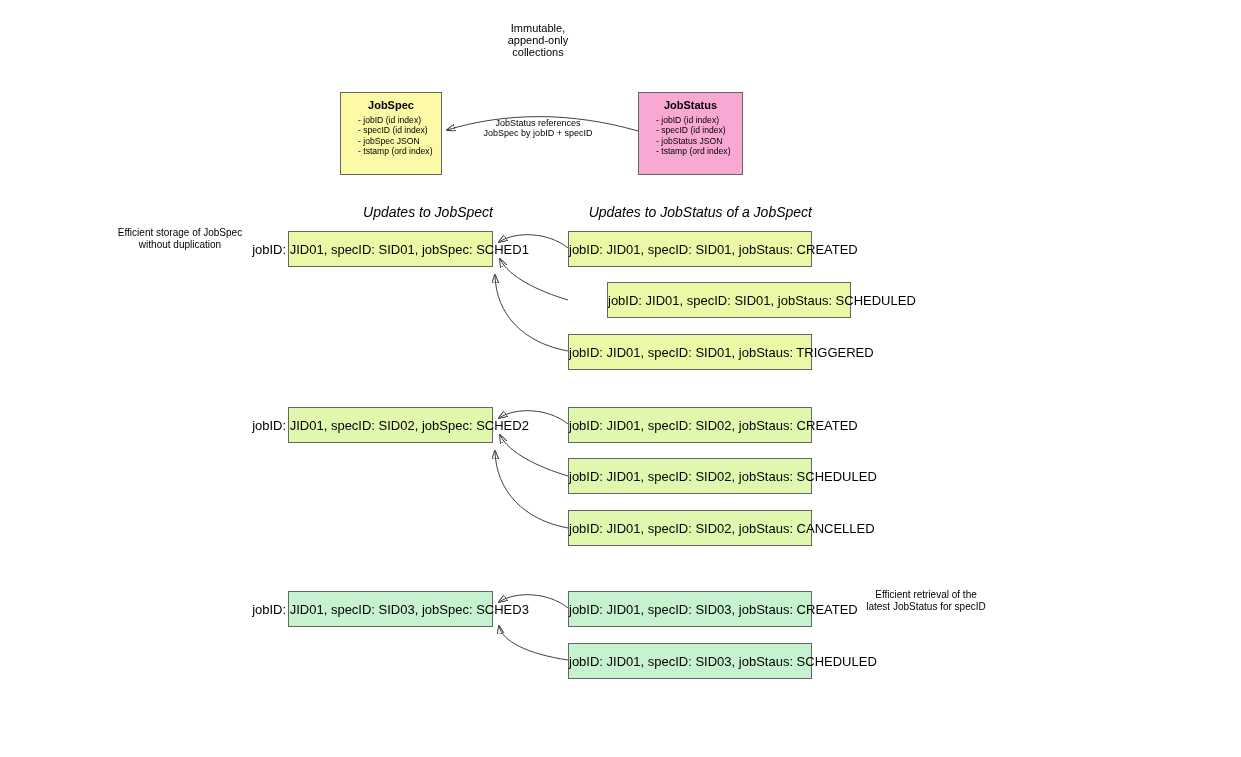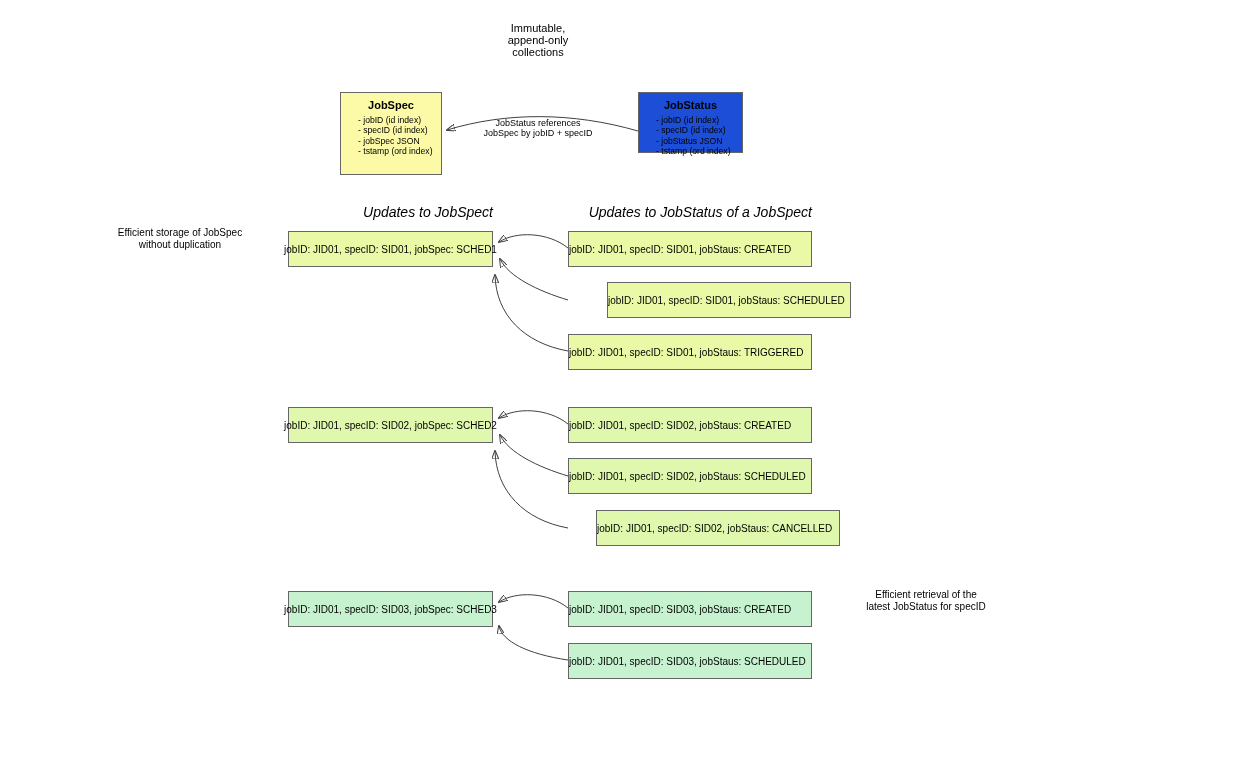--- a/index.html
+++ b/index.html
@@ -23,21 +23,21 @@
     z-index: 1;
   }
   .entity-title { font-weight: bold; font-size: 11px; text-align: center; margin-top: 6px; }
   .entity-fields { margin-top: 4px; padding-left: 17px; font-size: 8.6px; line-height: 10.4px; }
   .node {
     position: absolute;
     border: 1px solid #666666;
     box-sizing: border-box;
     display: flex;
     align-items: center;
-    font-size: 10px;
+    font-size: 13px;
     white-space: nowrap;
     z-index: 1;
   }
   .spec-node { left: 288px; width: 205px; height: 36px; justify-content: center; }
   .status-node { left: 568px; width: 244px; height: 36px; }
   .edge-label {
     position: absolute;
     font-size: 9px;
     line-height: 9.5px;
     text-align: center;
@@ -65,21 +65,21 @@
   <div class="entity" style="left: 340px; top: 92px; width: 102px; height: 83px; background-color: rgb(252, 250, 166);">
     <div class="entity-title">JobSpec</div>
     <div class="entity-fields">
       <div>- jobID (id index)</div>
       <div>- specID (id index)</div>
       <div>- jobSpec JSON</div>
       <div>- tstamp (ord index)</div>
     </div>
   </div>
 
-  <div class="entity" style="left: 638px; top: 92px; width: 105px; height: 61px; background-color: #1d4ed8;">
+  <div class="entity" style="left: 638px; top: 92px; width: 105px; height: 83px; background-color: #f9a8d4;">
     <div class="entity-title">JobStatus</div>
     <div class="entity-fields">
       <div>- jobID (id index)</div>
       <div>- specID (id index)</div>
       <div>- jobStatus JSON</div>
       <div>- tstamp (ord index)</div>
     </div>
   </div>
 
   <div class="edge-label" style="left:438px; top:119px; width:200px;">
@@ -115,21 +115,21 @@
 
   <div class="node spec-node" style="top: 407px; background-color: rgb(223, 248, 174);">
     <span>jobID: JID01, specID: SID02, jobSpec: SCHED2</span>
   </div>
   <div class="node status-node" style="top: 407px; background-color: rgb(223, 248, 174);">
     <span>jobID: JID01, specID: SID02, jobStaus: CREATED</span>
   </div>
   <div class="node status-node" style="top: 458px; background-color: rgb(223, 248, 174);">
     <span>jobID: JID01, specID: SID02, jobStaus: SCHEDULED</span>
   </div>
-  <div class="node status-node" style="top: 510px; background-color: rgb(223, 248, 174); margin-left: 28px;">
+  <div class="node status-node" style="top: 510px; background-color: rgb(223, 248, 174);">
     <span>jobID: JID01, specID: SID02, jobStaus: CANCELLED</span>
   </div>
 
   <div class="node spec-node" style="top: 591px; background-color: rgb(199, 242, 208);">
     <span>jobID: JID01, specID: SID03, jobSpec: SCHED3</span>
   </div>
   <div class="node status-node" style="top: 591px; background-color: rgb(199, 242, 208);">
     <span>jobID: JID01, specID: SID03, jobStaus: CREATED</span>
   </div>
   <div class="node status-node" style="top: 643px; background-color: rgb(199, 242, 208);">

